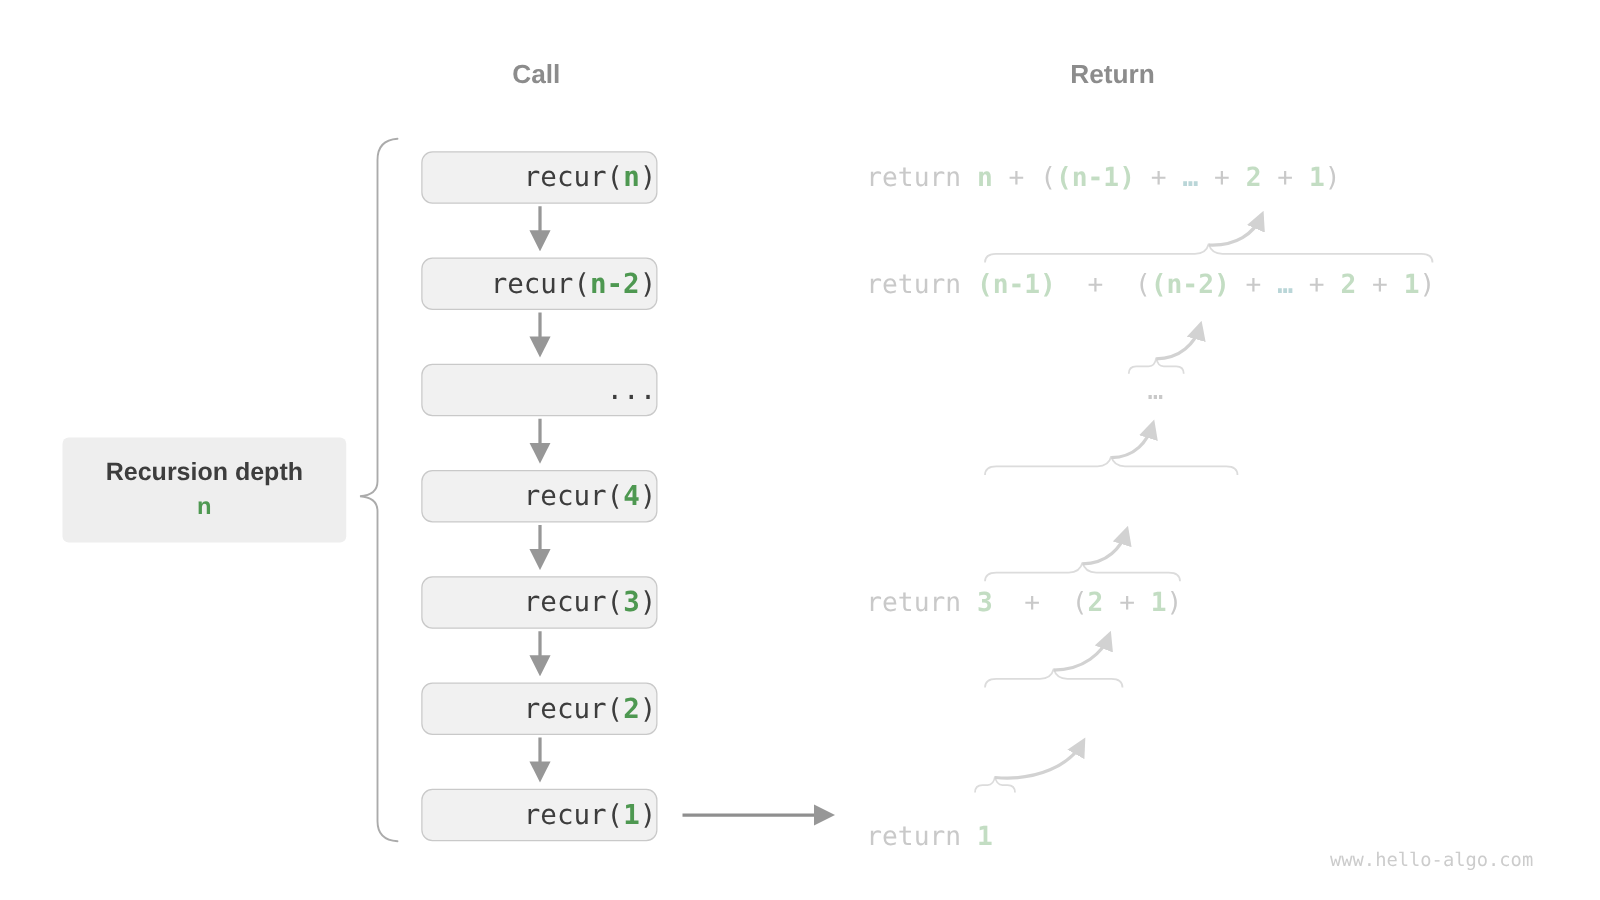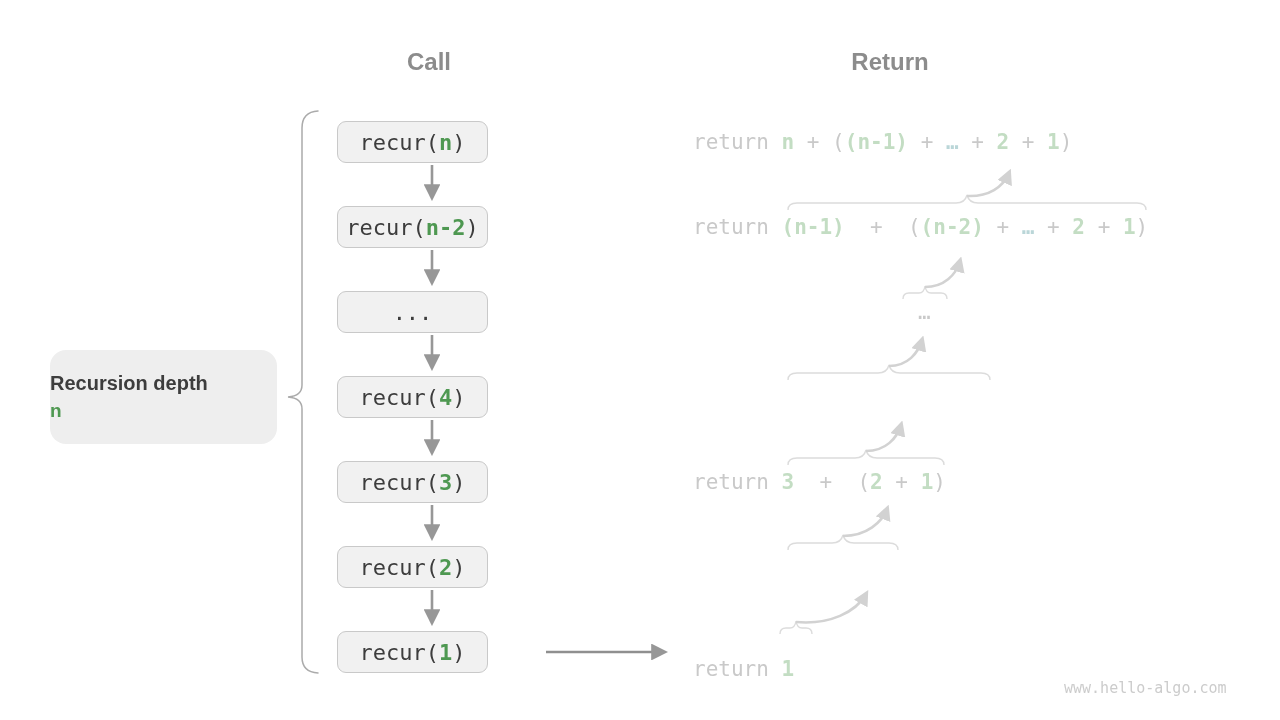--- a/index.html
+++ b/index.html
@@ -3,33 +3,33 @@
 <meta charset="utf-8">
 <style>
   html,body{margin:0;padding:0;background:#ffffff;}
   .stage{
     position:relative;width:1280px;height:720px;background:#ffffff;overflow:hidden;
     font-family:"Liberation Sans",sans-serif;
   }
   .layer{position:absolute;left:0;top:0;width:1280px;height:720px;}
   .hdr{
     position:absolute;transform:translateX(-50%);
-    font-size:24px;font-weight:bold;color:#8c8c8c;white-space:nowrap;
+    font-size:21px;font-weight:bold;color:#8c8c8c;white-space:nowrap;
   }
   .depth-box{
-    position:absolute;left:50px;top:350px;width:227px;height:94px;
-    background:#eeeeee;border-radius:16px;
-    display:flex;flex-direction:column;justify-content:center;gap:5px;
+    position:absolute;left:50px;top:350px;width:227px;height:84px;
+    background:#eeeeee;border-radius:5px;
+    display:flex;flex-direction:column;align-items:center;justify-content:center;gap:5px;
   }
   .depth-box .l1{font-size:20px;font-weight:bold;color:#3d3d3d;}
   .depth-box .l2{font-size:19px;font-weight:bold;color:#4e9851;}
   .call-box{
-    position:absolute;left:337px;width:151px;height:42px;box-sizing:border-box;
+    position:absolute;left:337px;width:189px;height:42px;box-sizing:border-box;
     background:#f1f1f1;border:1px solid #c9c9c9;border-radius:9px;
-    display:flex;align-items:center;justify-content:center;
+    display:flex;align-items:center;justify-content:flex-end;
     font-family:"DejaVu Sans Mono",monospace;font-size:22px;white-space:pre;
   }
   .ret-row{
     position:absolute;left:693px;height:28px;line-height:28px;
     font-family:"DejaVu Sans Mono",monospace;font-size:21px;white-space:pre;
   }
   .tk-dark{color:#3d3d3d;}
   .tk-green{color:#4e9851;font-weight:bold;}
   .tk-gray{color:#c9c9c9;}
   .tk-pgreen{color:#c3ddc3;font-weight:bold;}

